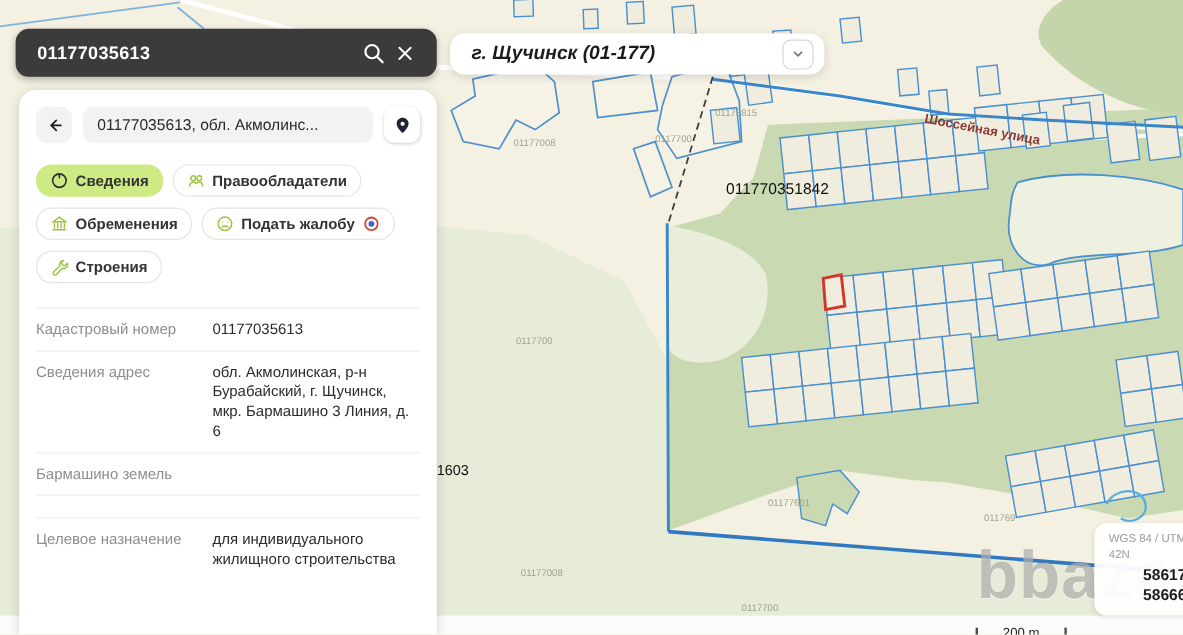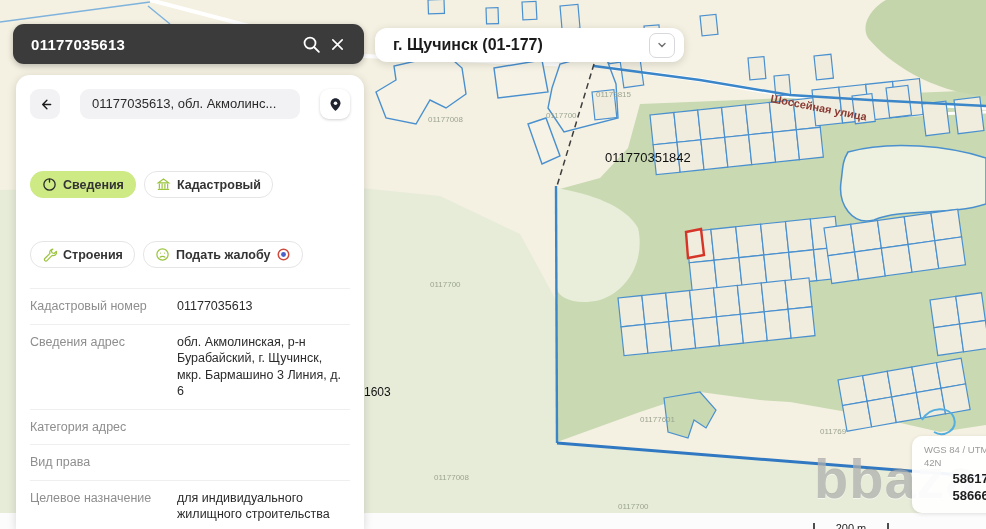--- a/index.html
+++ b/index.html
@@ -14,46 +14,46 @@
   .scalebar{position:absolute;left:813px;top:482px;width:76px;height:14px;
     border:2px solid #4e4e4e;border-top:none;box-sizing:border-box;
     font-size:11px;line-height:11px;text-align:center;color:#1e1e1e;margin-top:41px;}
   .crs-panel{position:absolute;left:912px;top:436px;width:112px;background:rgba(255,255,255,.94);
     border-radius:10px;padding:8px 10px 8px 12px;box-sizing:border-box;box-shadow:0 1px 4px rgba(0,0,0,.12);}
   .crs-panel .crs-small{font-size:9.5px;color:#9a9a9a;line-height:1.35;white-space:nowrap;}
   .crs-panel .crs-num{font-size:13px;font-weight:700;color:#1d1d1d;line-height:1.35;text-align:right;white-space:nowrap;}
 
   
   .map-dropdown{position:absolute;left:375px;top:28px;height:34px;background:#fff;border-radius:12px;
-    display:flex;align-items:center;gap:10px;padding:0 9px 0 18px;box-shadow:0 2px 8px rgba(0,0,0,.14);}
+    display:flex;align-items:center;gap:10px;padding:0 9px 0 18px;box-shadow:0 2px 8px rgba(0,0,0,.14);font-style:italic;}
   .map-dropdown .dd-label{font-size:16px;font-weight:700;color:#1b1b1b;white-space:nowrap;padding-right:96px;}
   .map-dropdown .dd-chevron{width:24px;height:23px;border:1px solid #d8d8dc;border-radius:7px;
     display:flex;align-items:center;justify-content:center;background:#fff;}
 
   
   .search-bar{position:absolute;left:13px;top:24px;width:351px;height:40px;background:#3b3b3b;
     border-radius:11px;display:flex;align-items:center;padding:0 14px 0 18px;box-sizing:border-box;
     box-shadow:0 2px 6px rgba(0,0,0,.25);}
   .search-bar .query{color:#fff;font-size:15px;font-weight:700;letter-spacing:.3px;flex:1;}
   .search-bar .sicon{display:flex;align-items:center;justify-content:center;width:26px;height:26px;}
 
   
   .card{position:absolute;left:16px;top:75px;width:348px;height:454px;background:#fff;
     border-radius:14px 14px 0 0;box-shadow:0 2px 10px rgba(0,0,0,.15);padding:14px 14px 0 14px;
     box-sizing:border-box;overflow:hidden;}
-  .nav-row{display:flex;align-items:center;gap:20px;}
+  .nav-row{display:flex;align-items:center;gap:9px;}
   .sq-btn{width:30px;height:30px;border-radius:9px;background:#f2f2f4;display:flex;align-items:center;
     justify-content:center;flex:0 0 auto;}
   .sq-btn.white{background:#fff;box-shadow:0 1px 3px rgba(0,0,0,.18);}
   .addr-field{flex:1;height:30px;background:#f2f2f4;border-radius:9px;line-height:30px;padding:0 12px;
     font-size:13px;color:#2a2a2a;white-space:nowrap;overflow:hidden;}
 
   .chips{margin-top:18px;display:flex;flex-wrap:wrap;gap:9px 8px;}
   .chip{height:25px;display:inline-flex;align-items:center;gap:6px;padding:0 11px;border-radius:13px;
-    border:1px solid #e5e5e7;background:#fff;font-size:12.5px;font-weight:600;color:#333;margin-top:34px;}
+    border:1px solid #e5e5e7;background:#fff;font-size:12.5px;font-weight:600;color:#333;}
   .chip .cicon{display:flex;width:15px;height:15px;color:#9bc43f;}
   .chip.active{background:#cdea84;border-color:#cdea84;}
   .chip.active .cicon{color:#2b2b2b;}
   .chip svg{width:15px;height:15px;}
 
   .details{margin-top:20px;}
   .drow{display:flex;padding:9px 0;border-top:1px solid #efefef;}
   .dlabel{width:147px;flex:0 0 auto;font-size:12.5px;color:#8e8e8e;line-height:1.32;padding-right:15px;box-sizing:border-box;}
   .dval{flex:1;font-size:12.5px;color:#2b2b2b;line-height:1.32;}
 
@@ -265,67 +265,76 @@
             <svg viewBox="0 0 16 16" fill="none" stroke="currentColor" stroke-width="1.4">
               <circle cx="8" cy="8" r="6"></circle>
               <path d="M8,2.6 V5.4" stroke-linecap="round"></path>
             </svg>
           </span>
           <span>Сведения</span>
         </span>
         <span class="chip">
           <span class="cicon">
             <svg viewBox="0 0 16 16" fill="none" stroke="currentColor" stroke-width="1.3">
+              <circle cx="5.3" cy="5.8" r="2.1"></circle>
+              <circle cx="10.7" cy="5.8" r="2.1"></circle>
+              <path d="M2.2,12.8 C2.6,10.2 4,9.2 5.3,9.2 C6.6,9.2 7.4,9.8 7.8,10.6 M8.2,10.6 C8.6,9.8 9.4,9.2 10.7,9.2 C12,9.2 13.4,10.2 13.8,12.8" stroke-linecap="round"></path>
+            </svg>
+          </span>
+          <span>Правообладатели</span>
+        </span>
+        <span class="chip">
+          <span class="cicon">
+            <svg viewBox="0 0 16 16" fill="none" stroke="currentColor" stroke-width="1.3">
               <path d="M2.5,6.2 L8,2.2 L13.5,6.2 Z"></path>
               <path d="M3.6,7.6 V11.8 M6.5,7.6 V11.8 M9.5,7.6 V11.8 M12.4,7.6 V11.8 M2.5,13.2 H13.5" stroke-linecap="round"></path>
             </svg>
           </span>
-          <span>Кадастровый</span>
-        </span>
-        <span class="chip">
-          <span class="cicon">
-            <svg viewBox="0 0 16 16" fill="none" stroke="currentColor" stroke-width="1.3">
-              <path d="M11.6,2.2 a3.4,3.4 0 0 0 -3.1,4.6 L3,12.3 a1.6,1.6 0 0 0 2.3,2.3 L10.8,9 a3.4,3.4 0 0 0 4.4,-4.4 L12.9,6.9 L10.7,6.1 L9.9,3.9 Z" stroke-linejoin="round"></path>
-            </svg>
-          </span>
-          <span>Строения</span>
+          <span>Обременения</span>
         </span>
         <span class="chip">
           <span class="cicon">
             <svg viewBox="0 0 16 16" fill="none" stroke="currentColor" stroke-width="1.3">
               <circle cx="8" cy="8" r="6"></circle>
               <circle cx="5.8" cy="6.5" r="0.6" fill="currentColor" stroke="none"></circle>
               <circle cx="10.2" cy="6.5" r="0.6" fill="currentColor" stroke="none"></circle>
               <path d="M5.5,10.9 C6.4,9.7 9.6,9.7 10.5,10.9" stroke-linecap="round"></path>
             </svg>
           </span>
           <span>Подать жалобу</span>
           <span class="cicon" style="color: rgb(207, 74, 60);">
             <svg viewBox="0 0 16 16">
               <circle cx="8" cy="8" r="5.6" fill="none" stroke="#cf4a3c" stroke-width="1.6"></circle>
               <circle cx="8" cy="8" r="2.6" fill="#4a5fc9"></circle>
             </svg>
           </span>
         </span>
+        <span class="chip">
+          <span class="cicon">
+            <svg viewBox="0 0 16 16" fill="none" stroke="currentColor" stroke-width="1.3">
+              <path d="M11.6,2.2 a3.4,3.4 0 0 0 -3.1,4.6 L3,12.3 a1.6,1.6 0 0 0 2.3,2.3 L10.8,9 a3.4,3.4 0 0 0 4.4,-4.4 L12.9,6.9 L10.7,6.1 L9.9,3.9 Z" stroke-linejoin="round"></path>
+            </svg>
+          </span>
+          <span>Строения</span>
+        </span>
       </div>
 
     <div class="details" id="details">
         <div class="drow">
           <div class="dlabel">Кадастровый номер</div>
           <div class="dval">01177035613</div>
         </div>
         <div class="drow">
           <div class="dlabel">Сведения адрес</div>
           <div class="dval">обл. Акмолинская, р-н Бурабайский, г. Щучинск, мкр. Бармашино 3 Линия, д. 6</div>
         </div>
         <div class="drow">
-          <div class="dlabel">Категория адрес</div>
-        </div>
-        <div class="drow">
-          <div class="dlabel">Вид права</div>
+          <div class="dlabel">Бармашино земель</div>
+        </div>
+        <div class="drow">
         </div>
         <div class="drow">
           <div class="dlabel">Целевое назначение</div>
           <div class="dval">для индивидуального жилищного строительства</div>
         </div>
       </div>
   </div>
 
 </div>
 

